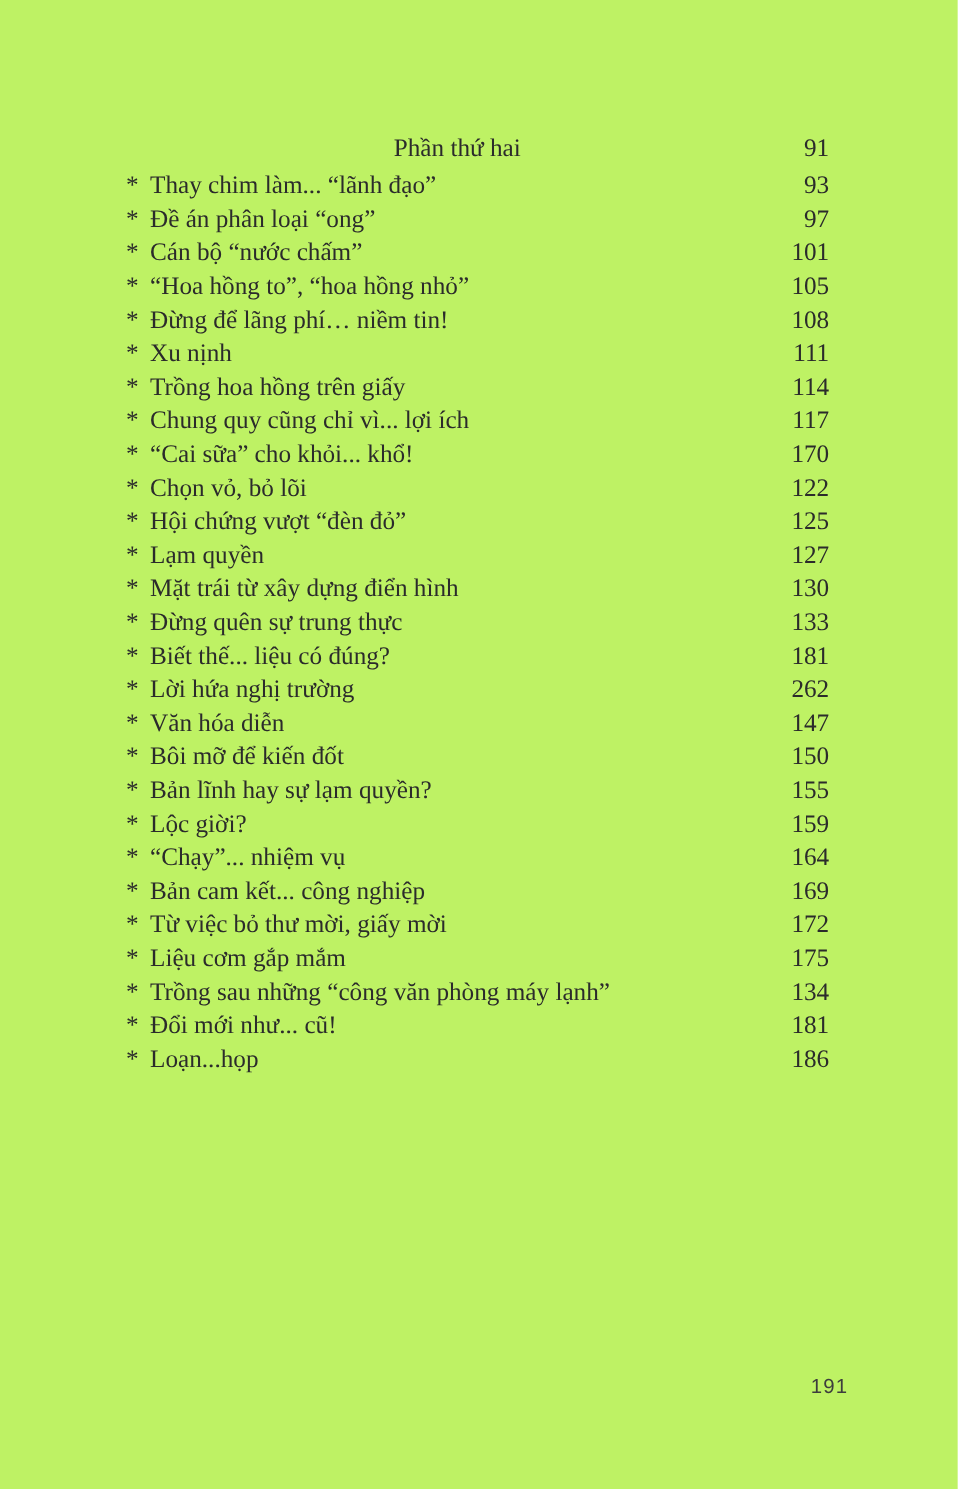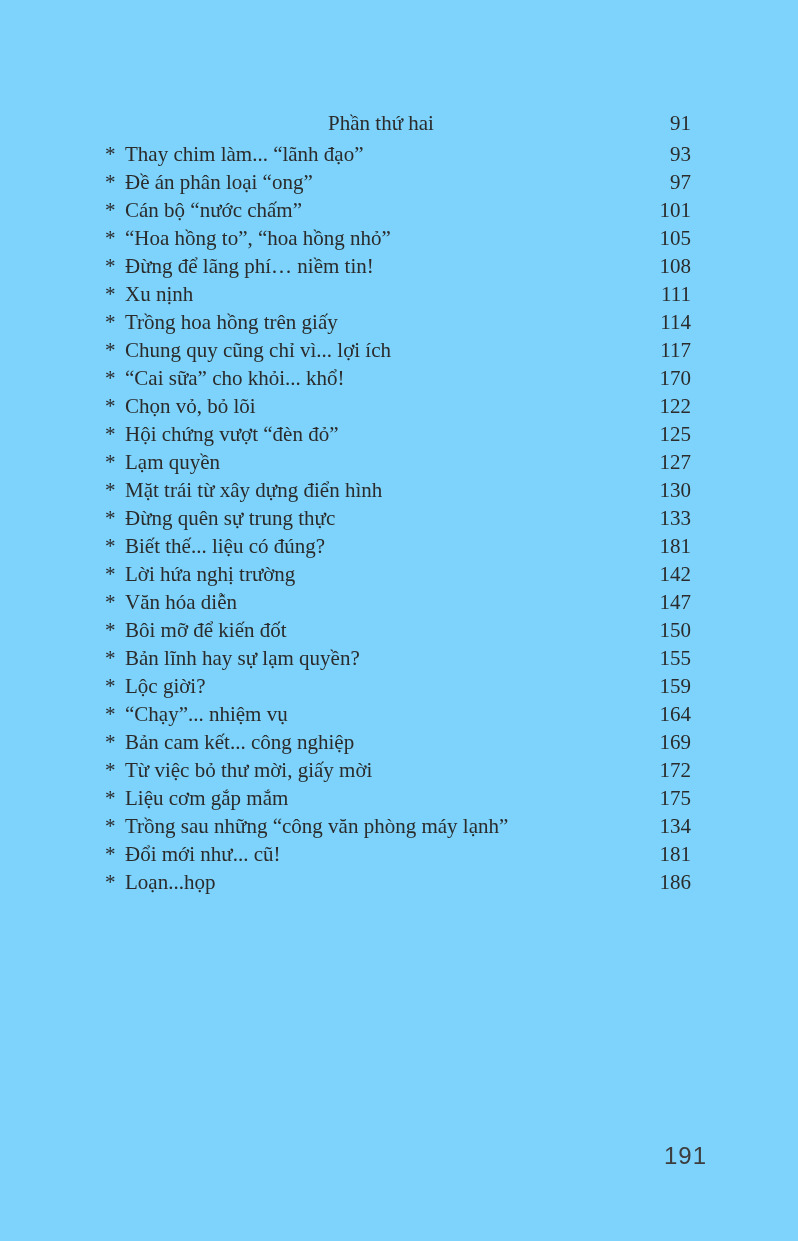--- a/index.html
+++ b/index.html
@@ -8,21 +8,21 @@
     width: 798px;
     height: 1241px;
     position: relative;
     font-family: "Liberation Serif", "DejaVu Serif", serif;
     color: #2b2b2b;
     overflow: hidden;
   }
   .page {
     position: absolute;
     inset: 0;
-    background: #7dd3fc;
+    background: #bef264;
   }
   .toc {
     position: absolute;
     top: 106px;
     left: 105px;
     width: 586px; 
   }
   .row {
     display: flex;
     align-items: baseline;
@@ -56,21 +56,21 @@
   }
   .entry-page, .head-page {
     text-align: right;
     min-width: 34px;
   }
   .folio {
     position: absolute;
     top: 1142px;
     right: 91px;
     font-family: "Liberation Sans", "DejaVu Sans", sans-serif;
-    font-size: 24px;
+    font-size: 17px;
     line-height: 28px;
     color: #3d3d3d;
     letter-spacing: 1px;
   }
 </style>
 </head>
 <body>
 
 <div class="page">
 
@@ -169,21 +169,21 @@
 
   <div class="row">
     <span class="bullet">*</span>
     <span class="entry-title">Biết thế... liệu có đúng?</span>
     <span class="entry-page">181</span>
   </div>
 
   <div class="row">
     <span class="bullet">*</span>
     <span class="entry-title">Lời hứa nghị trường</span>
-    <span class="entry-page">142</span>
+    <span class="entry-page">262</span>
   </div>
 
   <div class="row">
     <span class="bullet">*</span>
     <span class="entry-title">Văn hóa diễn</span>
     <span class="entry-page">147</span>
   </div>
 
   <div class="row">
     <span class="bullet">*</span>

